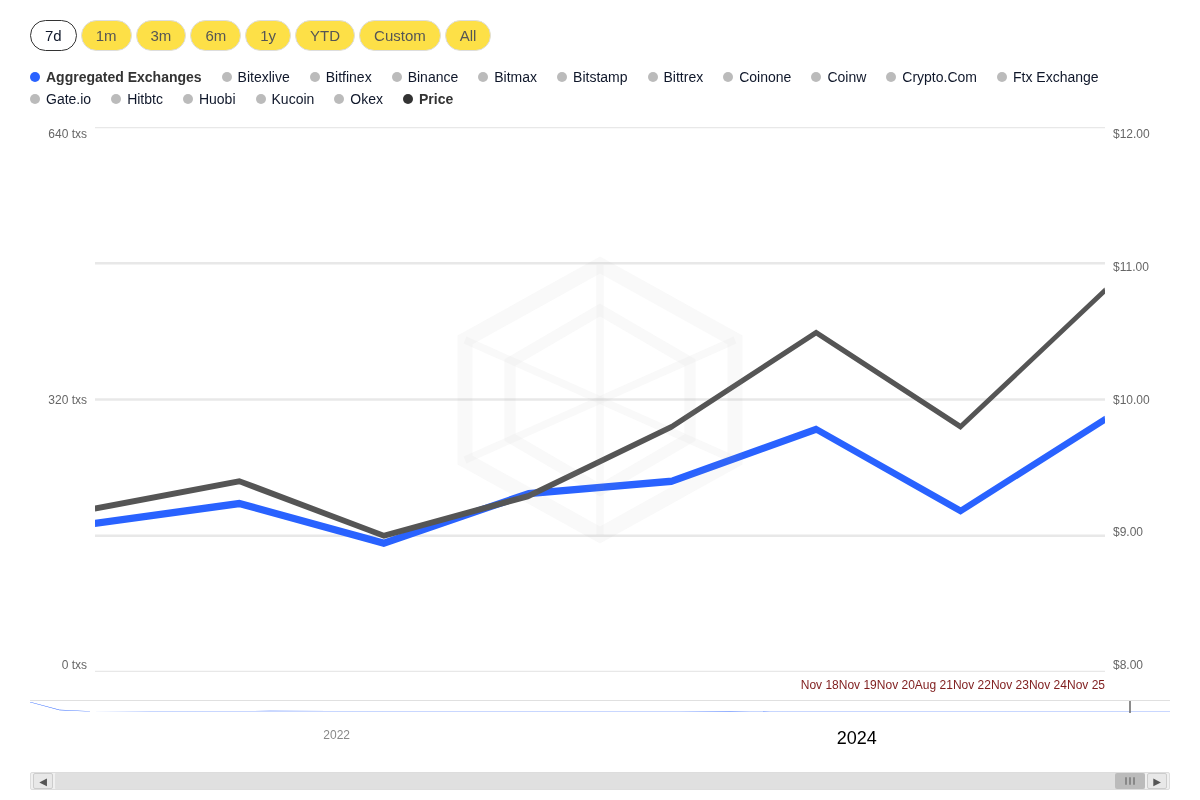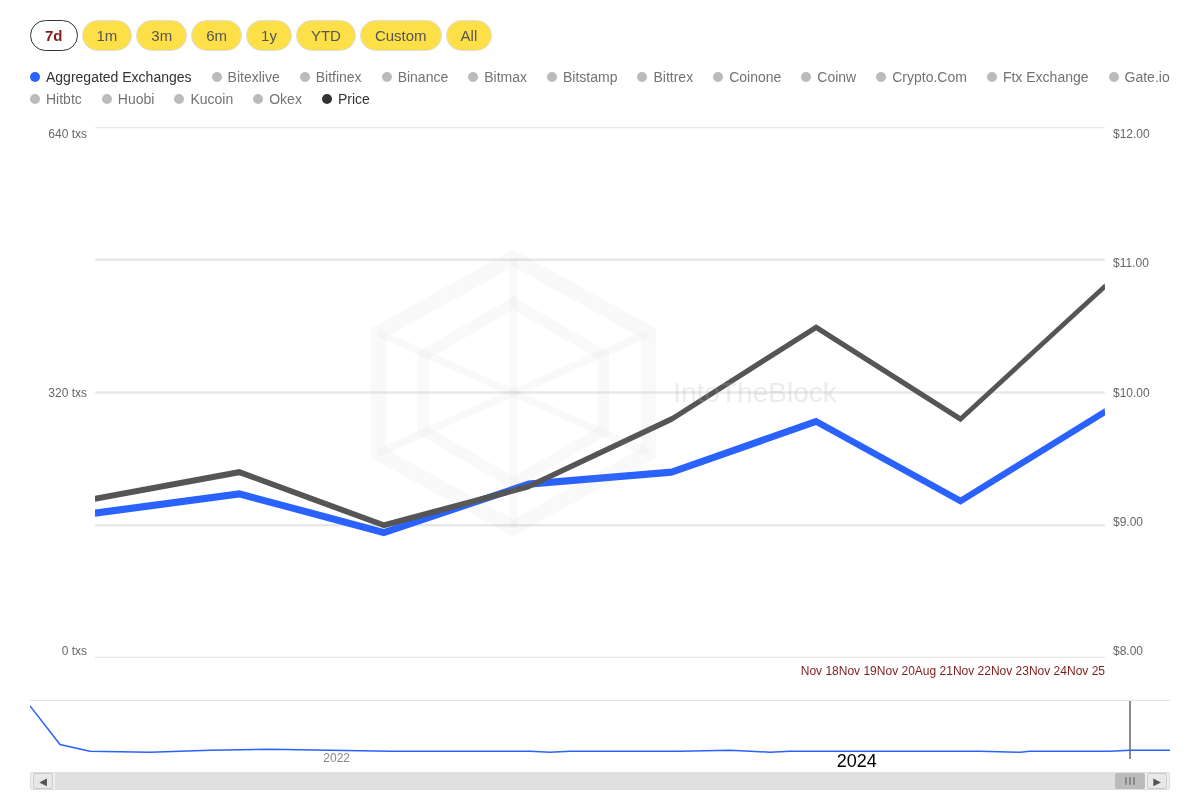--- a/index.html
+++ b/index.html
@@ -31,40 +31,40 @@
       border-radius: 20px;
       background: #fde047;
       font-size: 15px;
       cursor: pointer;
       color: #555;
       font-weight: 400;
     }
     .time-btn.active {
       background: #fff;
       border-color: #333;
-      color: #7f1d1d;
-      font-weight: 700;
+      color: #0f172a;
+      font-weight: 400;
     }
     
     .legend {
       display: flex;
       flex-wrap: wrap;
       gap: 6px 20px;
       margin-bottom: 20px;
       font-size: 14px;
     }
     .legend-item {
       display: flex;
       align-items: center;
       gap: 6px;
-      color: #737373;
+      color: #0f172a;
     }
     .legend-item.active {
       color: #333;
-      font-weight: 400;
+      font-weight: 700;
     }
     .legend-dot {
       width: 10px;
       height: 10px;
       border-radius: 50%;
       flex-shrink: 0;
     }
     
     .chart-wrapper {
       flex: 1;
@@ -132,23 +132,24 @@
       padding: 6px 0 4px 65px;
       font-size: 12px;
       color: #7f1d1d;
       padding-right: 65px;
     }
     
     .mini-chart-container {
       height: 90px;
       border-top: 1px solid #e0e0e0;
       position: relative;
-      margin-top: 18px;
-      display: flex;
-      flex-direction: column;
+      margin-top: 4px;
+      display: flex;
+      flex-direction: column;
+      gap: 23px;
     }
     .mini-chart-svg {
       width: 100%;
       height: 60px;
     }
     .mini-scroll-bar {
       height: 18px;
       background: #f0f0f0;
       border: 1px solid #ddd;
       border-radius: 2px;
@@ -306,21 +307,20 @@
       <div class="chart-svg-container">
         <div class="watermark">
 
           <svg class="watermark-logo" viewBox="0 0 40 40" fill="none" xmlns="http://www.w3.org/2000/svg">
             <polygon points="20,2 38,12 38,28 20,38 2,28 2,12" stroke="#999" stroke-width="2" fill="none" opacity="0.3"></polygon>
             <polygon points="20,8 32,15 32,25 20,32 8,25 8,15" stroke="#999" stroke-width="1.5" fill="none" opacity="0.3"></polygon>
             <line x1="20" y1="2" x2="20" y2="38" stroke="#999" stroke-width="1" opacity="0.3"></line>
             <line x1="2" y1="12" x2="38" y2="28" stroke="#999" stroke-width="1" opacity="0.3"></line>
             <line x1="38" y1="12" x2="2" y2="28" stroke="#999" stroke-width="1" opacity="0.3"></line>
           </svg>
-          <span>IntoTheBlock</span>
         </div>
         <svg viewBox="0 0 1000 220" preserveAspectRatio="none">
 
           <line class="grid-line" x1="0" y1="0" x2="1000" y2="0"></line>
           <line class="grid-line" x1="0" y1="55" x2="1000" y2="55"></line>
           <line class="grid-line" x1="0" y1="110" x2="1000" y2="110"></line>
           <line class="grid-line" x1="0" y1="165" x2="1000" y2="165"></line>
           <line class="grid-line" x1="0" y1="220" x2="1000" y2="220"></line>
 
           <polyline points="0,160 143,152 286,168 429,148 571,143 714,122 857,155 1000,118" fill="none" stroke="#2962ff" stroke-width="3"></polyline>

